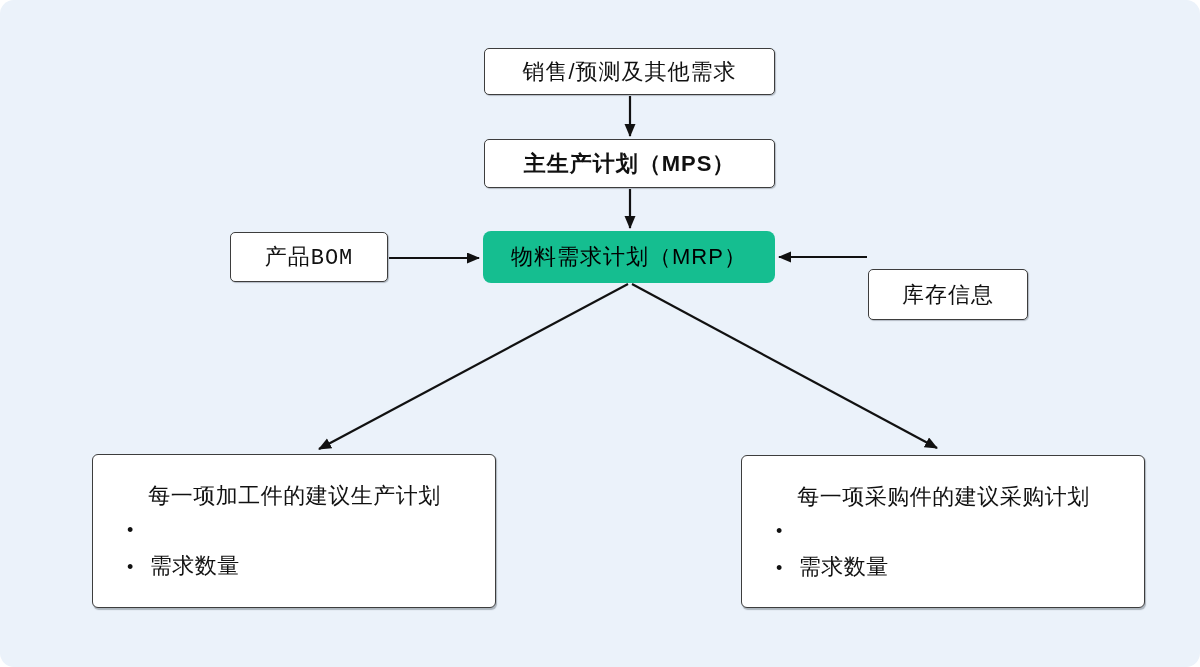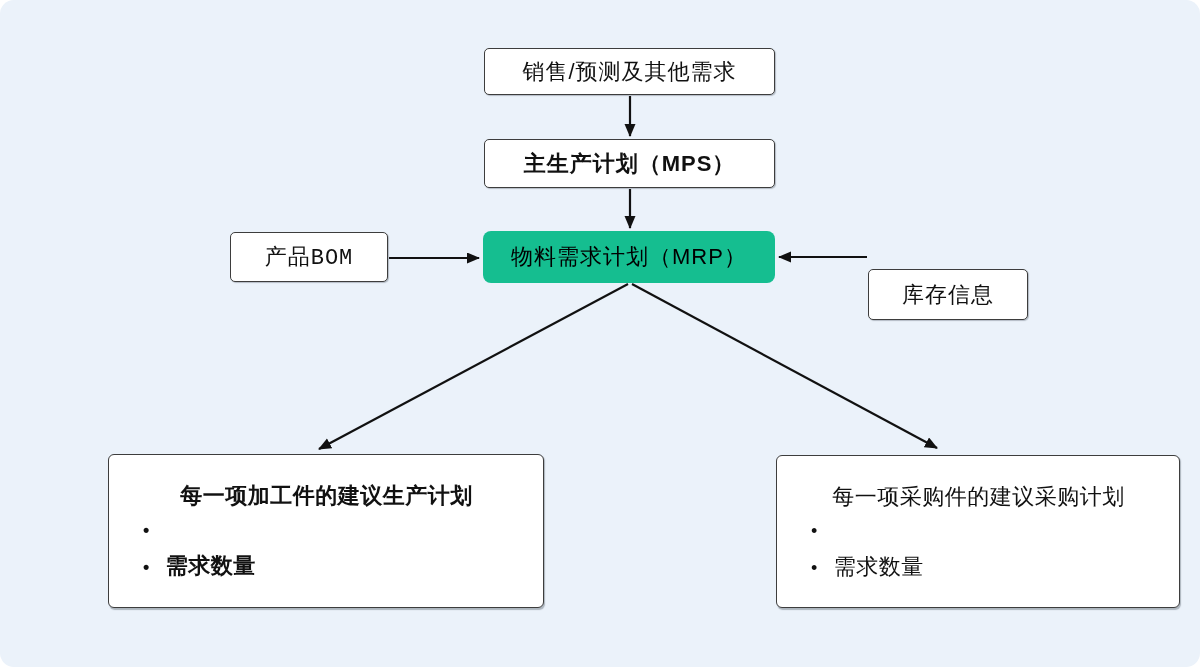--- a/index.html
+++ b/index.html
@@ -57,22 +57,22 @@
     position: absolute;
     background: #ffffff;
     border: 1.4px solid #3d3d3d;
     border-radius: 6px;
     box-shadow: 1px 1.5px 1px rgba(110,120,130,0.5);
     padding: 23px 18px 0 19px;
     font-size: 22px;
     color: #111111;
     letter-spacing: 0.5px;
   }
-  .plan-left  { left: 108px; top: 454px; width: 436px; height: 154px; font-weight: bold; }
-  .plan-right { left: 776px; top: 455px; width: 404px; height: 153px; }
+  .plan-left  { left: 92px; top: 454px; width: 404px; height: 154px; }
+  .plan-right { left: 741px; top: 455px; width: 404px; height: 153px; }
 
   .plan-title {
     line-height: 35px;
     white-space: nowrap;
   }
   .plan-bullets {
     list-style: none;
     margin-left: 15px;
   }
   .plan-bullets li {

